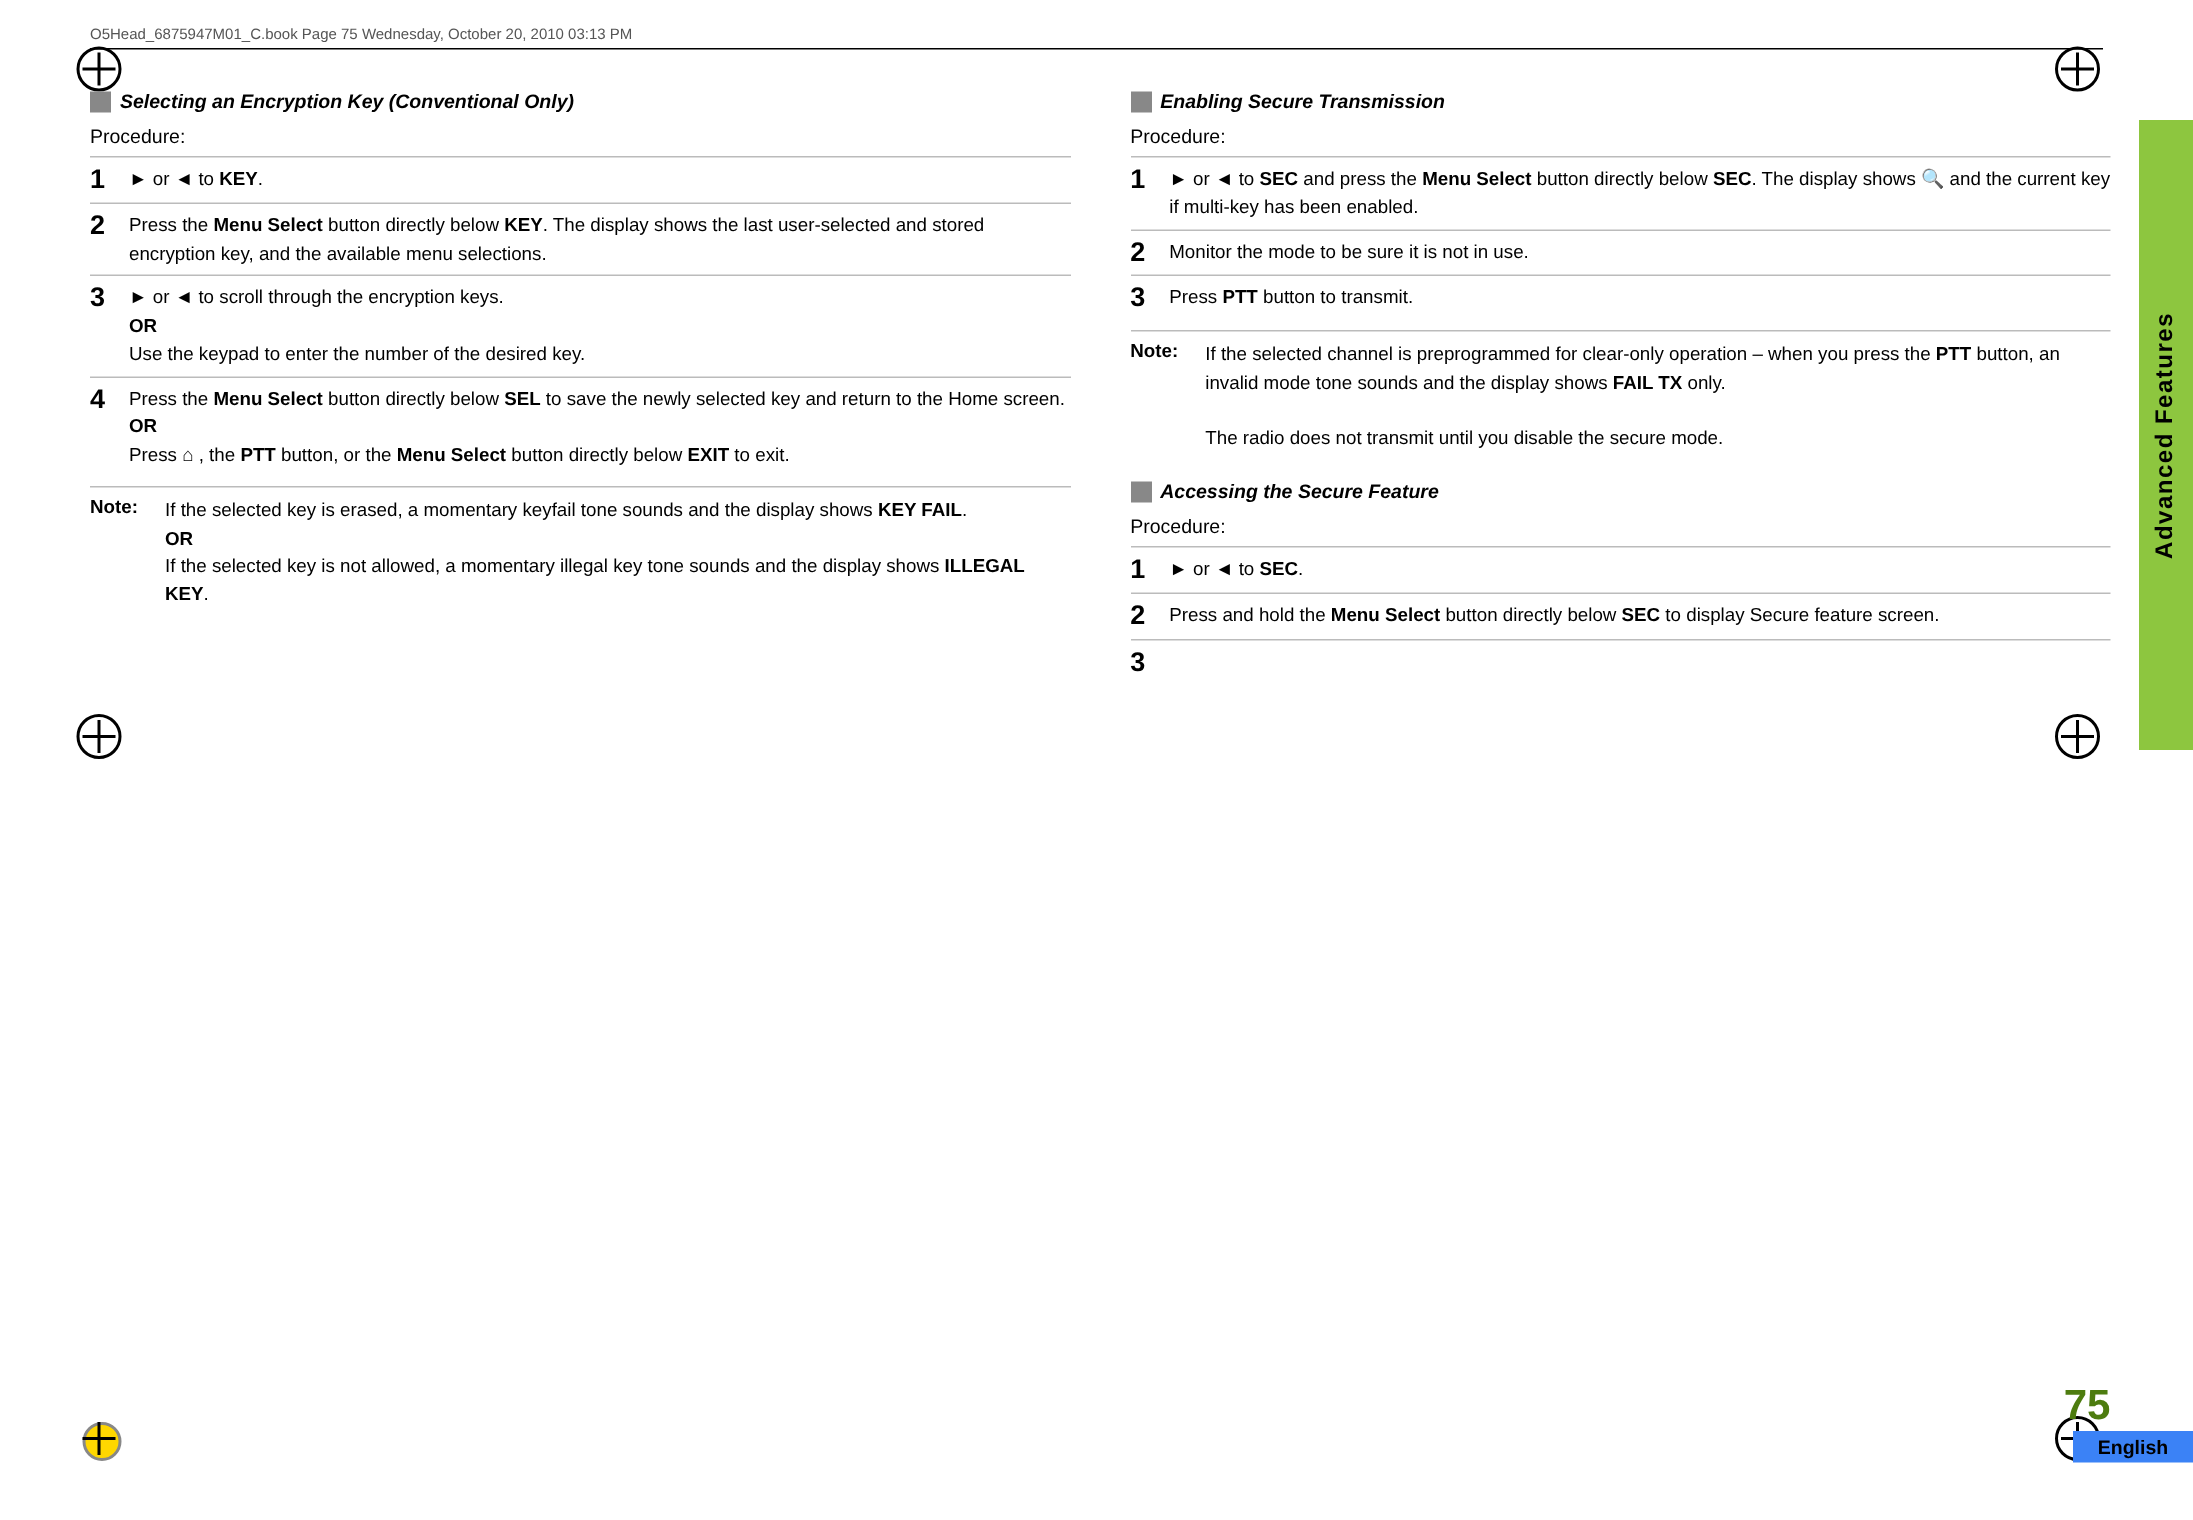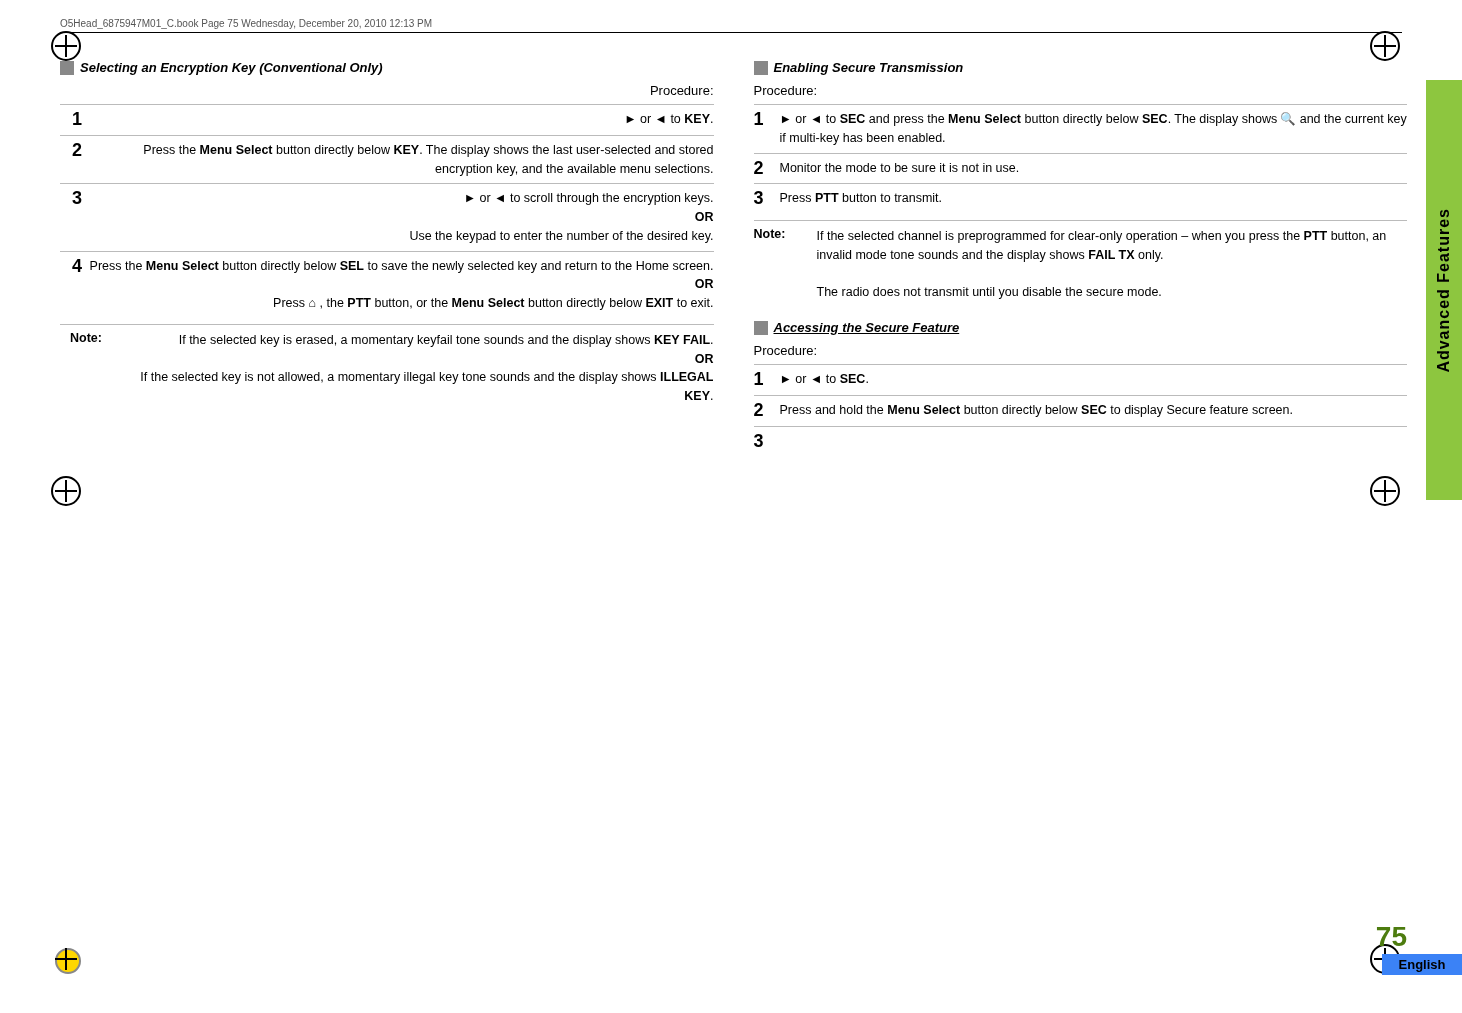--- a/index.html
+++ b/index.html
@@ -91,21 +91,20 @@
 
     
     .two-col {
       display: flex;
       gap: 40px;
       padding-top: 20px;
     }
 
     .col-left {
       flex: 1;
-      text-align: right;
     }
 
     .col-right {
       flex: 1;
     }
 
     
     .section-title {
       font-size: 13px;
       font-style: italic;
@@ -154,21 +153,21 @@
       flex: 1;
     }
 
     .step-content b {
       font-weight: bold;
     }
 
     
     .note-block {
       display: flex;
-      gap: 21px;
+      gap: 8px;
       margin-top: 6px;
       border-top: 1px solid #bbb;
       padding-top: 6px;
     }
 
     .note-label {
       font-weight: bold;
       font-size: 12.5px;
       min-width: 42px;
     }
@@ -244,21 +243,21 @@
       background: #FFD700;
       border: 2px solid #888;
     }
   </style>
 </head>
 <body>
 
 <div class="page-container">
 
   <div class="header-bar">
-    <span>O5Head_6875947M01_C.book  Page 75  Wednesday, December 20, 2010  12:13 PM</span>
+    <span>O5Head_6875947M01_C.book  Page 75  Wednesday, October 20, 2010  03:13 PM</span>
   </div>
 
   <div class="ch-wrap ch-tl">
     <div class="crosshair-circle"></div>
     <div class="crosshair"></div>
   </div>
   <div class="ch-wrap ch-tr">
     <div class="crosshair-circle"></div>
     <div class="crosshair"></div>
   </div>
@@ -372,21 +371,21 @@
         </div>
 
         <div class="note-block">
           <span class="note-label">Note:</span>
           <span class="note-text">
             If the selected channel is preprogrammed for clear-only operation – when you press the <b>PTT</b> button, an invalid mode tone sounds and the display shows <b>FAIL TX</b> only.<br><br>
             The radio does not transmit until you disable the secure mode.
           </span>
         </div>
 
-        <div class="section-title" style="margin-top: 18px; text-decoration: underline;">
+        <div class="section-title" style="margin-top: 18px;">
           <span class="section-icon"></span>
           <em>Accessing the Secure Feature</em>
         </div>
 
         <div class="procedure-label">Procedure:</div>
 
         <div class="step-row">
           <span class="step-number">1</span>
           <span class="step-content">
             ► or ◄ to <b>SEC</b>.

